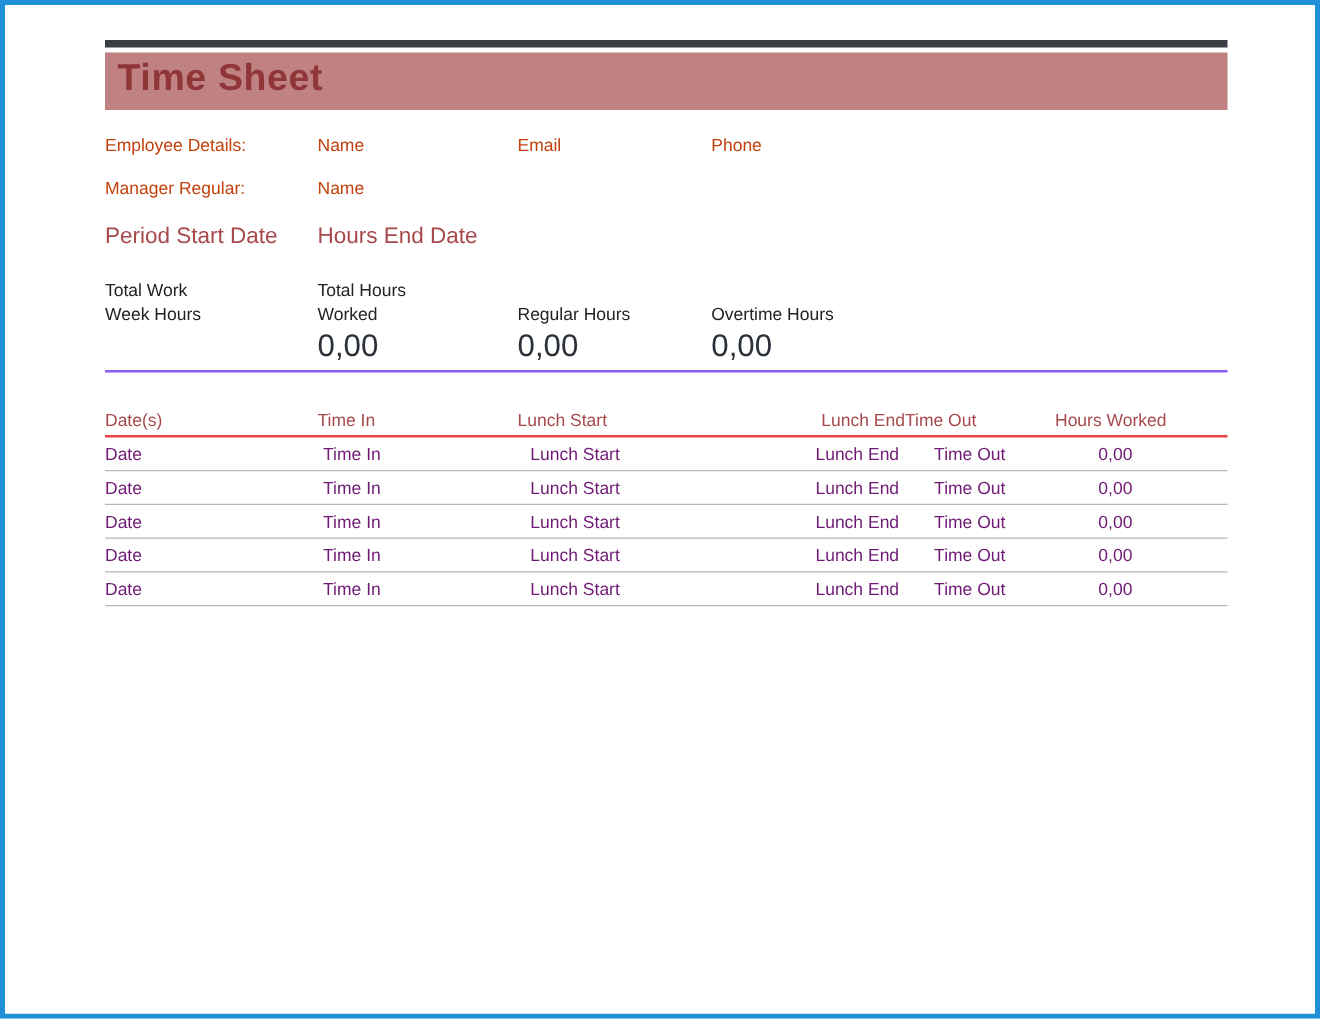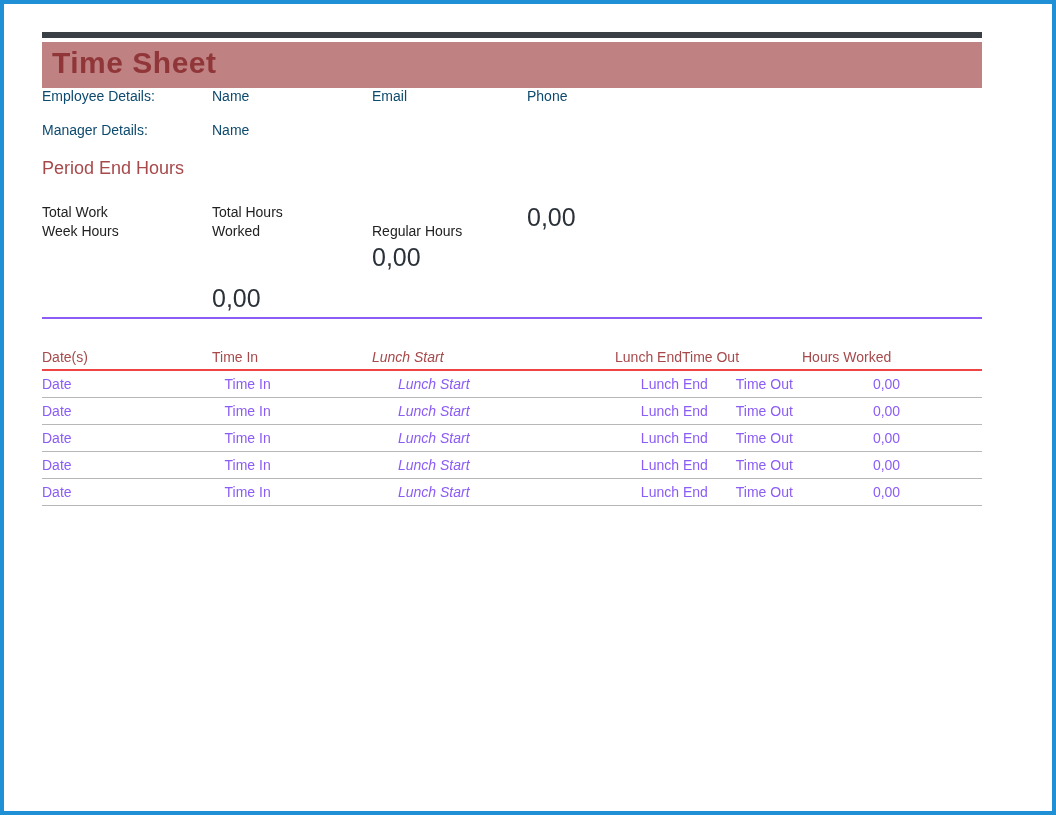--- a/index.html
+++ b/index.html
@@ -10,41 +10,42 @@
     background: #fff;
   }
   .page-frame {
     width: 1056px;
     height: 815px;
     border: 4px solid #1f8fd6;
     background: #fff;
     position: relative;
   }
   .content {
-    padding: 28px 70px 0 38px;
+    padding: 28px 70px 0 80px;
   }
   .top-bar {
     height: 6px;
     background: #3a3f46;
     margin-bottom: 4px;
   }
   .title-bar {
     background: #bf8182;
     padding: 4px 10px 8px 10px;
   }
   .title-bar h1 {
     margin: 0;
     font-size: 30px;
     font-weight: 600;
     color: #903639;
     letter-spacing: 0.5px;
   }
   .details {
+    margin-top: 20px;
     font-size: 14px;
-    color: #0c4a6e;
+    color: #c2410c;
   }
   .details-row {
     display: flex;
     margin-bottom: 18px;
   }
   .details-row .col1 { width: 170px; }
   .details-row .col2 { width: 160px; }
   .details-row .col3 { width: 155px; }
   .details-row .col4 { width: 155px; }
   .period-row {
@@ -62,21 +63,21 @@
     display: flex;
     border-bottom: 2px solid #8b5cf6;
     padding-bottom: 4px;
   }
   .summary .scol {
     display: flex;
     flex-direction: column;
     padding-right: 15px;
   }
   .summary .scol.c1 { width: 170px; }
-  .summary .scol.c2 { width: 160px; gap: 41px; }
+  .summary .scol.c2 { width: 160px; }
   .summary .scol.c3 { width: 155px; }
   .summary .scol.c4 { width: 155px; }
   .summary .slabel {
     font-size: 14px;
     color: #222;
     line-height: 1.35;
     min-height: 38px;
     display: flex;
     align-items: flex-end;
     margin-bottom: 2px;
@@ -92,28 +93,28 @@
   .thead, .trow {
     display: flex;
     font-size: 14px;
   }
   .thead {
     color: #a7494b;
     border-bottom: 2px solid #ef4444;
     padding-bottom: 4px;
   }
   .trow {
-    color: #8b5cf6;
+    color: #701a75;
     border-bottom: 1px solid #b7b7b7;
     padding: 5px 0 5px 0;
     gap: 28px;
   }
   .tc1 { width: 170px; }
   .tc2 { width: 160px; }
-  .tc3 { width: 155px; font-style: italic; }
+  .tc3 { width: 155px; }
   .tc4 { width: 155px; text-align: right; }
   .tc5 { width: 120px; }
   .tc6 { width: 120px; }
 </style>
 </head>
 <body>
 
 <div class="page-frame">
   <div class="content">
 
@@ -123,42 +124,44 @@
     </div>
 
     <div class="details">
       <div class="details-row">
         <div class="col1">Employee Details:</div>
         <div class="col2">Name</div>
         <div class="col3">Email</div>
         <div class="col4">Phone</div>
       </div>
       <div class="details-row">
-        <div class="col1">Manager Details:</div>
+        <div class="col1">Manager Regular:</div>
         <div class="col2">Name</div>
       </div>
     </div>
 
     <div class="period-row">
-      <div><span class="plabel">Period End Hours</span></div>
+      <div class="col1"><span class="plabel">Period Start Date</span></div>
+      <div><span class="plabel">Hours End Date</span></div>
     </div>
 
     <div class="summary">
       <div class="scol c1">
         <div class="slabel">Total Work<br>Week Hours</div>
       </div>
       <div class="scol c2">
         <div class="slabel">Total Hours<br>Worked</div>
         <div class="svalue">0,00</div>
       </div>
       <div class="scol c3">
         <div class="slabel" style="align-items:flex-end">Regular Hours</div>
         <div class="svalue">0,00</div>
       </div>
       <div class="scol c4">
+        <div class="slabel" style="align-items:flex-end">Overtime Hours</div>
         <div class="svalue">0,00</div>
       </div>
     </div>
 
     <div class="table">
       <div class="thead">
         <div class="tc1">Date(s)</div>
         <div class="tc2">Time In</div>
         <div class="tc3">Lunch Start</div>
         <div class="tc4">Lunch End</div>

